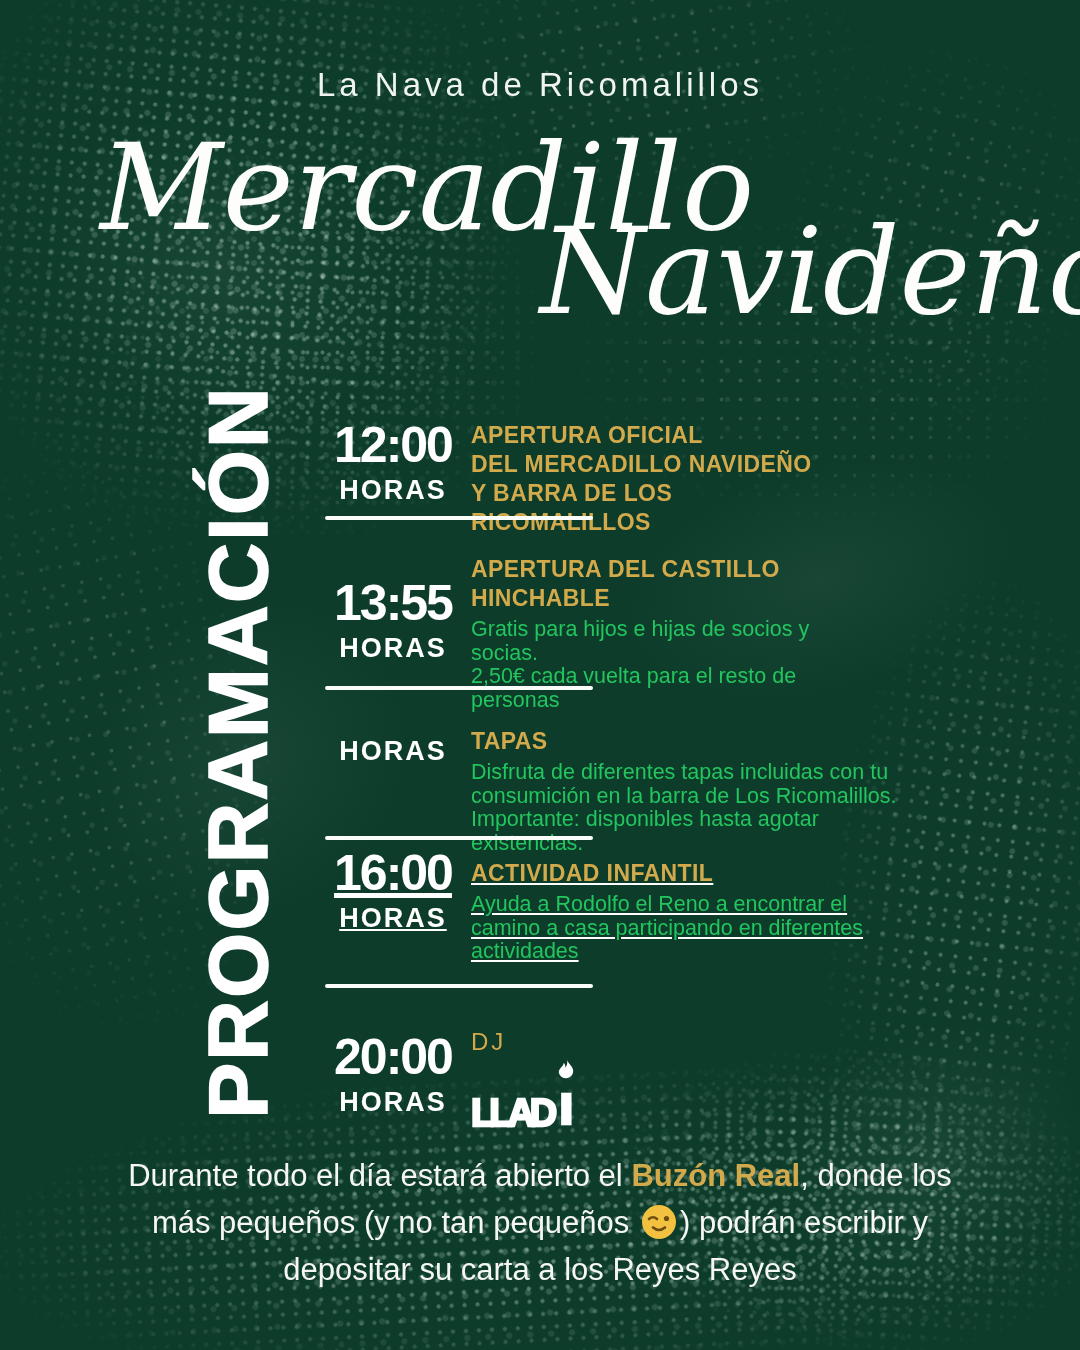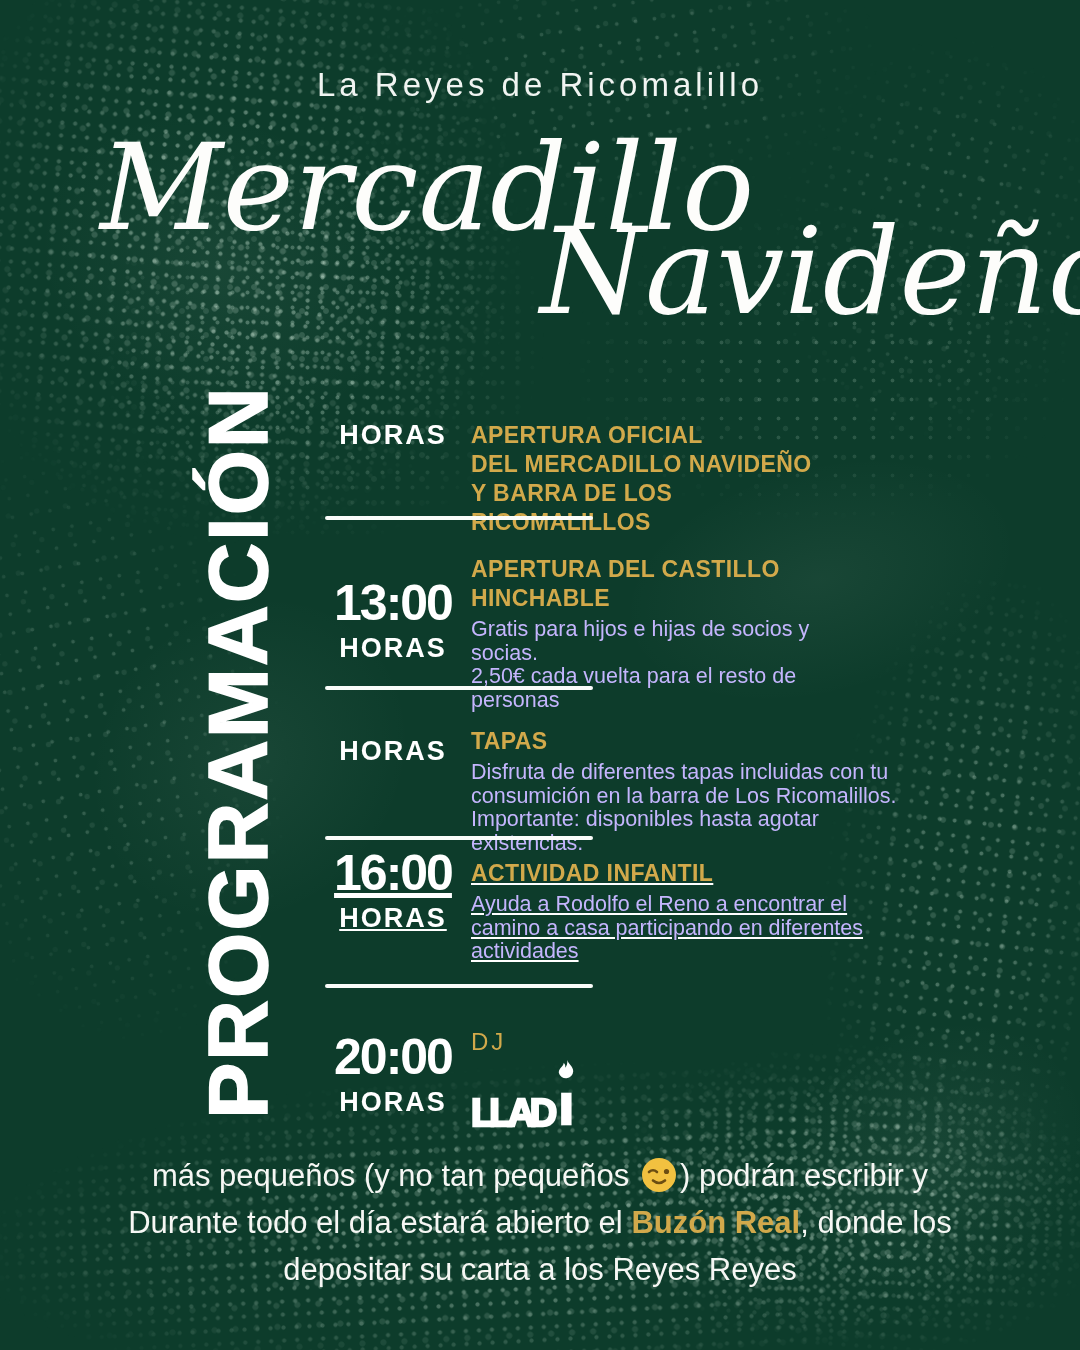--- a/index.html
+++ b/index.html
@@ -74,21 +74,21 @@
   .r4 .time-col { padding-top: 18px; }
   .r5 .time-col { padding-top: 8px; }
   .time { font-size: 50px; font-weight: 700; letter-spacing: -2px; line-height: 1.1; color: #fff; }
   .unit { font-size: 27px; font-weight: 700; letter-spacing: 2px; color: #fff; margin-top: 2px; }
   .info-col { flex: 1; margin-left: 8px; padding-top: 6px; }
   .heading {
     color: #d2a94b; font-size: 23px; font-weight: 700;
     line-height: 29px; letter-spacing: 0.4px; white-space: pre-line; margin-top: 25px;
   }
   .body {
-    color: #c4b5fd; font-size: 21.5px; line-height: 23.5px;
+    color: #22c55e; font-size: 21.5px; line-height: 23.5px;
     margin-top: 5px; white-space: pre-line;
   }
   .divider {
     position: absolute; left: 325px; width: 268px; height: 4px;
     background: #fafcfa; border-radius: 2px;
   }
   .d1 { top: 516px; } .d2 { top: 686px; } .d3 { top: 836px; } .d4 { top: 984px; }
   
   .dj-label { color: #d2a94b; font-size: 24px; font-weight: 400; letter-spacing: 3px; }
   .logo { display: flex; align-items: flex-end; margin-top: 4px; color: #fff; }
@@ -123,42 +123,43 @@
   <div class="dots sparse" style="left:560px; top:200px; width:520px; height:330px;"></div>
   <div class="dots" style="left:820px; top:560px; width:300px; height:660px; transform:rotate(6deg);"></div>
   <div class="dots dense" style="left:-40px; top:1060px; width:1180px; height:330px; transform:rotate(-3deg);"></div>
   <div class="dots dense" style="left:600px; top:1040px; width:520px; height:320px; transform:rotate(4deg);"></div>
 
   <div class="patch" style="left:-40px; top:60px; width:520px; height:420px; transform:rotate(25deg);"></div>
   <div class="patch" style="left:540px; top:420px; width:560px; height:320px; transform:rotate(-15deg);"></div>
   <div class="patch" style="left:40px; top:520px; width:420px; height:480px; transform:rotate(40deg);"></div>
   <div class="patch" style="left:700px; top:980px; width:460px; height:360px; transform:rotate(-30deg);"></div>
 
-  <div class="subtitle">La Reyes de Ricomalillo</div>
+  <div class="subtitle">La Nava de Ricomalillos</div>
   <div class="title-word title-1">Mercadillo</div>
   <div class="title-word title-2">Navideño</div>
 
   <div class="side-label">PROGRAMACIÓN</div>
 
   <div class="row r1">
     <div class="time-col">
+      <div class="time">12:00</div>
       <div class="unit">HORAS</div>
     </div>
     <div class="info-col">
       <div class="heading">APERTURA OFICIAL
 DEL MERCADILLO NAVIDEÑO
 Y BARRA DE LOS
 RICOMALILLOS</div>
     </div>
   </div>
   <div class="divider d1"></div>
 
   <div class="row r2">
     <div class="time-col">
-      <div class="time">13:00</div>
+      <div class="time">13:55</div>
       <div class="unit">HORAS</div>
     </div>
     <div class="info-col">
       <div class="heading">APERTURA DEL CASTILLO
 HINCHABLE</div>
       <div class="body">Gratis para hijos e hijas de socios y
 socias.
 2,50€ cada vuelta para el resto de
 personas</div>
     </div>
@@ -206,23 +207,23 @@
           <svg class="flame-icon" width="16" height="20" viewBox="0 0 14 18">
             <path d="M8.2 0 C9 3.5 13.5 5.5 13.5 10.2 A6.6 6.6 0 0 1 .5 11.5 C.5 7 4.5 6.5 5 2.5 C6.2 4 6.7 5.2 6.2 7 C7.8 5.5 8.4 3 8.2 0 Z" fill="#ffffff"></path>
           </svg>
           <span class="logo-stem">ı</span>
         </span>
       </div>
     </div>
   </div>
 
   <div class="footer">
+    <div><span>Durante todo el día estará abierto el </span><span class="gold">Buzón Real</span><span>, donde los</span></div>
     <div><span>más pequeños (y no tan pequeños </span><svg class="emoji" width="36" height="36" viewBox="0 0 36 36" aria-label="😉">
           <circle cx="18" cy="18" r="17" fill="#f2c140"></circle>
           <path d="M8 15 q4 -3.5 8 0" stroke="#6b4d12" stroke-width="2.6" fill="none" stroke-linecap="round"></path>
           <circle cx="25.5" cy="14.5" r="2.6" fill="#6b4d12"></circle>
           <path d="M12 23.5 q6 5 12 0" stroke="#6b4d12" stroke-width="2.6" fill="none" stroke-linecap="round"></path>
         </svg><span>) podrán escribir y</span></div>
-    <div><span>Durante todo el día estará abierto el </span><span class="gold">Buzón Real</span><span>, donde los</span></div>
     <div><span>depositar su carta a los Reyes Reyes</span></div>
   </div>
 
 </div>
 
 </body></html>

